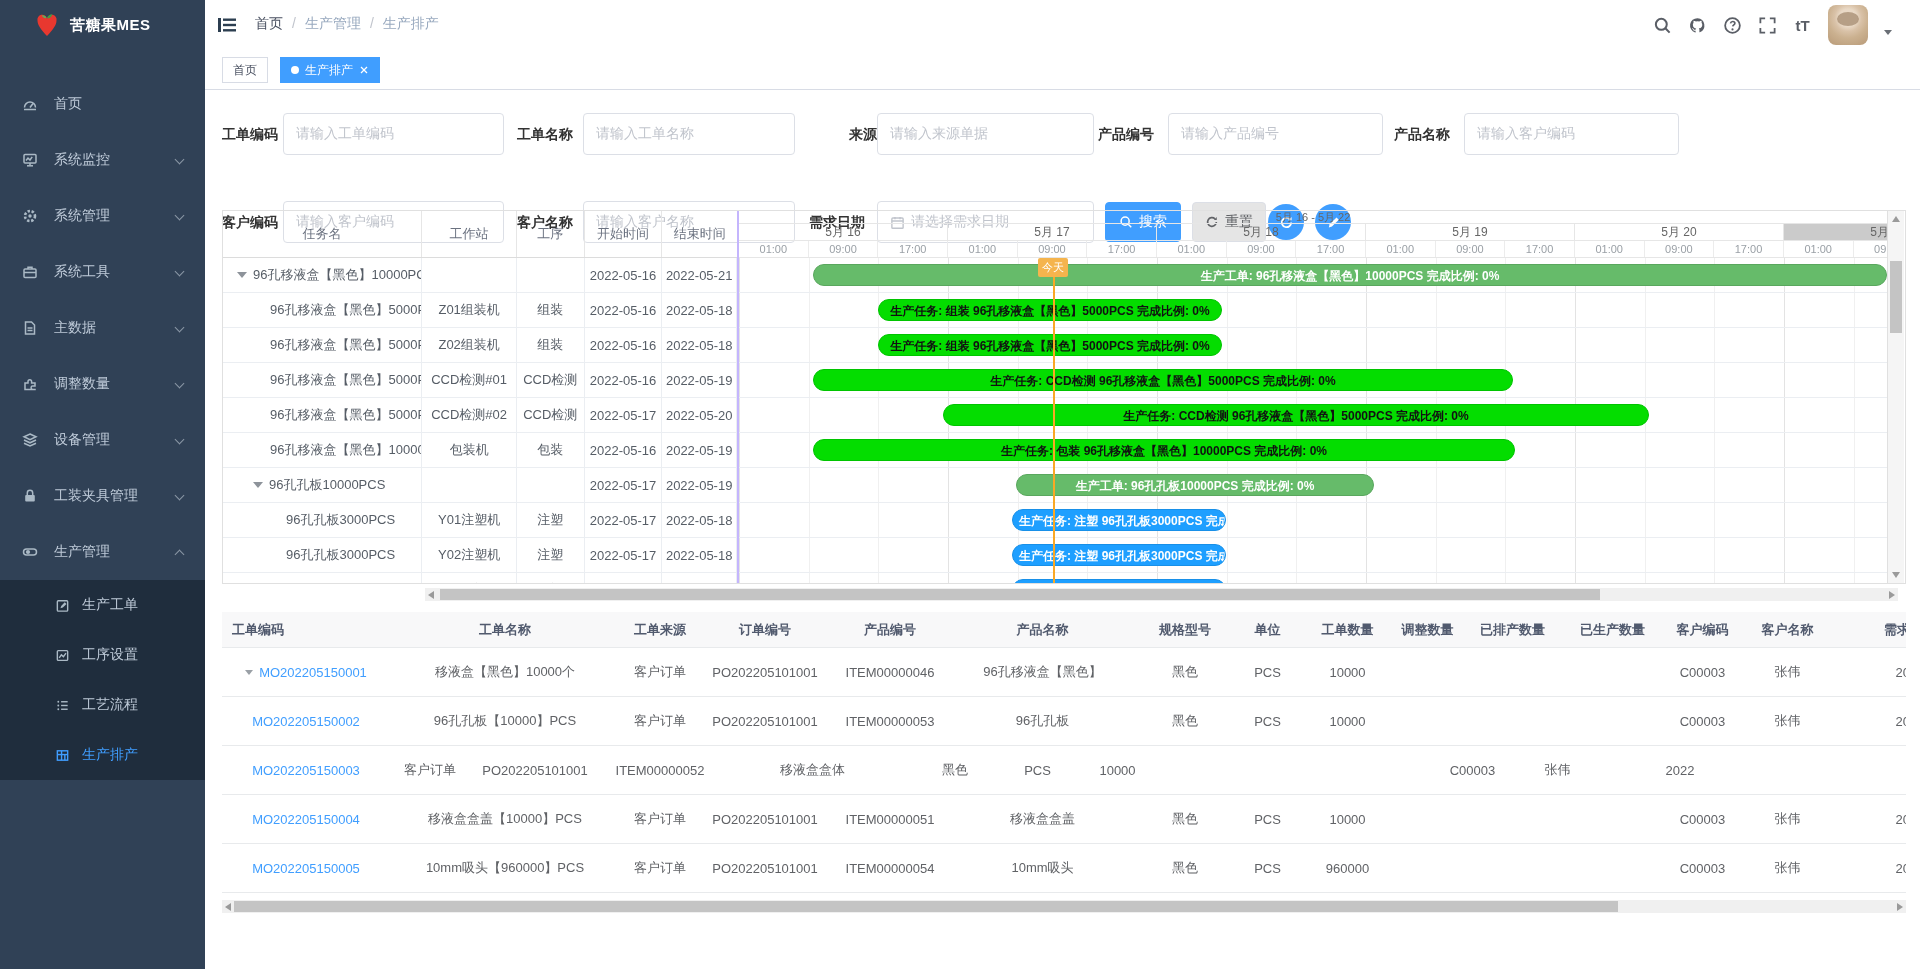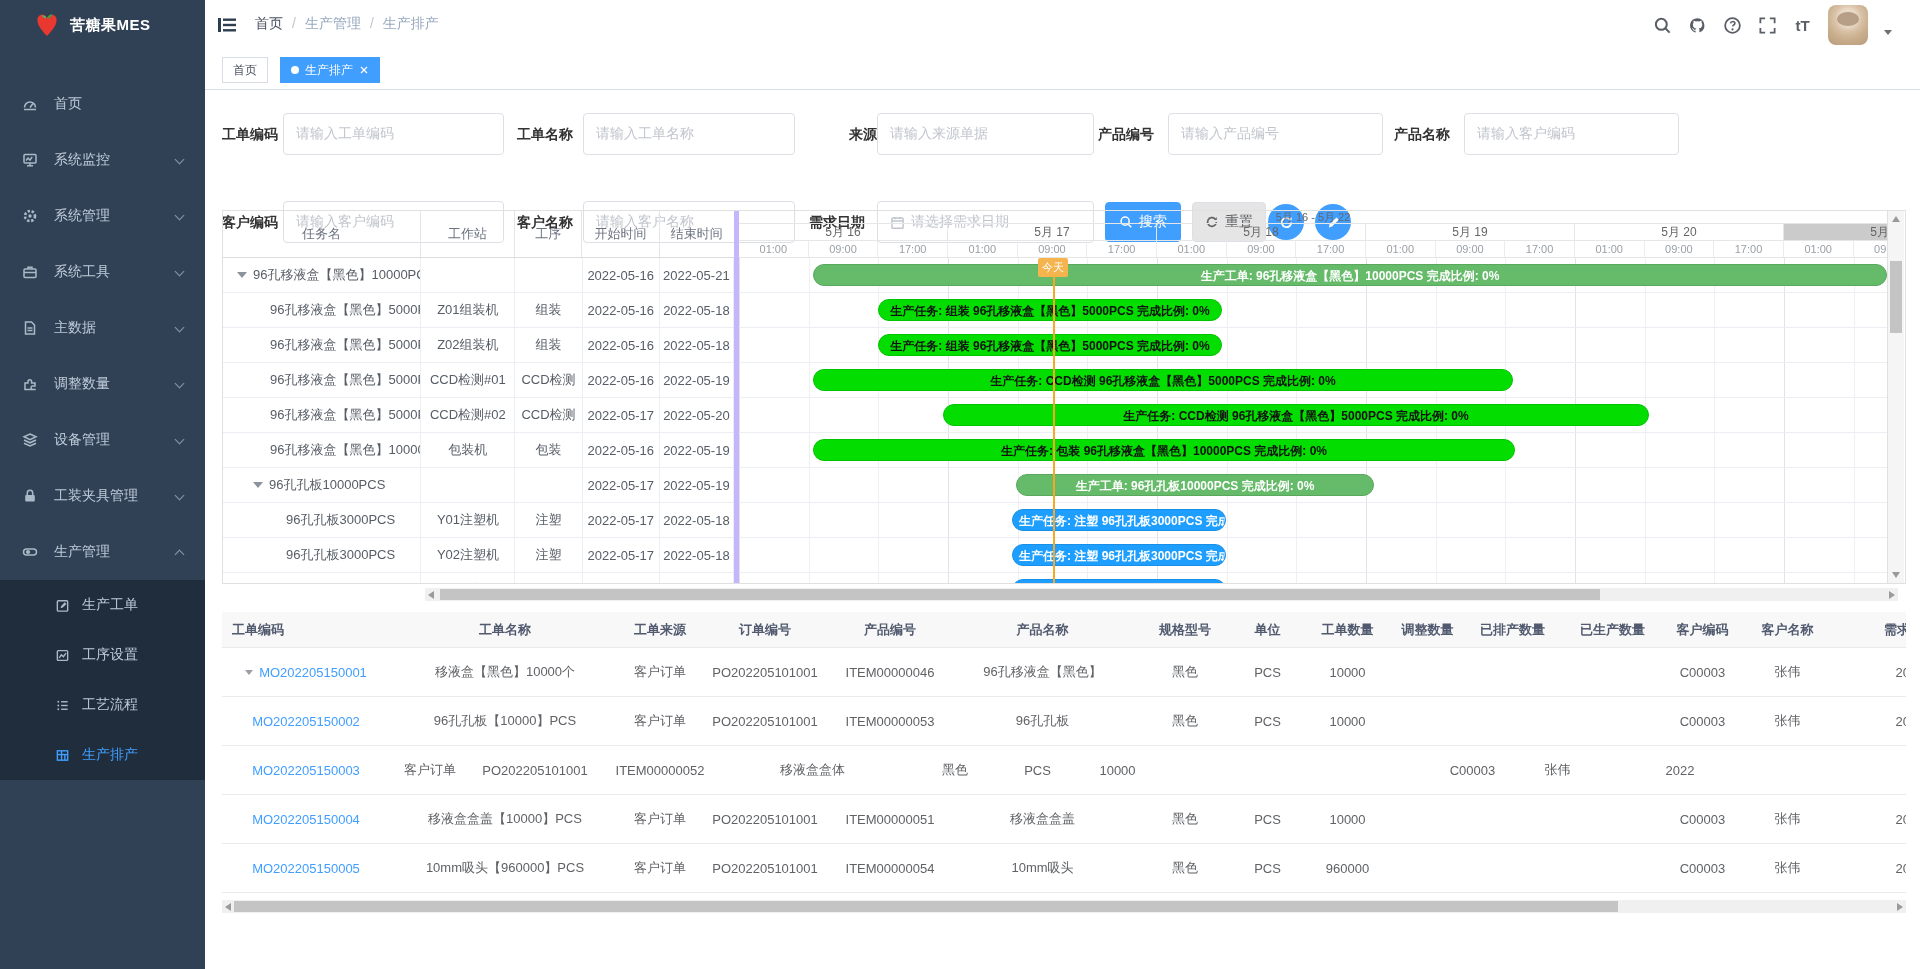--- a/index.html
+++ b/index.html
@@ -58,21 +58,21 @@
   .btn .b-ic { width:14px; height:14px; display:inline-flex; }
   #btn-search { left:900px; width:76px; background:#409eff; border:1px solid #409eff; color:#fff; }
   #btn-reset { left:987px; width:74px; background:#e5e5e5; border:1px solid #dcdfe6; color:#606266; }
   .btn-circle { position:absolute; top:204px; width:36px; height:36px; border-radius:50%; background:#409eff; color:#fff;
     display:inline-flex; align-items:center; justify-content:center; cursor:pointer; }
   .btn-circle svg { width:15px; height:15px; }
   #btn-refresh { left:1063px; } #btn-edit { left:1110px; }
 
   
   #gantt { position:absolute; left:17px; top:210px; width:1684px; height:374px; border:1px solid #e0e0e0; display:flex; overflow:hidden; }
-  #g-grid { width:516px; flex:0 0 516px; border-right:5px solid #c4b5fd;text-align:right; }
+  #g-grid { width:516px; flex:0 0 516px; border-right:2px solid #c4b5fd;text-align:right; }
   #g-grid-head { height:47px; display:flex; border-bottom:1px solid #dcdcdc; }
   .gh-cell { display:flex; align-items:center; justify-content:center; color:#6b7280; font-size:13px; border-right:1px solid #e6e6e6; }
   .gh-cell:last-child { border-right:none; }
   .g-row { height:35px; display:flex; border-bottom:1px solid #ebeef2; }
   .g-cell { display:flex; align-items:center; justify-content:center; font-size:13px; color:#565d66; border-right:1px solid #ebeef2;
     overflow:hidden; white-space:nowrap; }
   .g-cell.name { justify-content:flex-start; }
   .tree-caret { width:0; height:0; border-left:5px solid transparent; border-right:5px solid transparent; border-top:6px solid #8d939a; margin-right:6px; flex:0 0 auto; cursor:pointer; }
   #g-time { width:1148px; flex:0 0 1148px; position:relative; overflow:hidden; }
   #g-range { height:13px; border-bottom:1px solid #e6e6e6; text-align:center; font-size:11px; color:#666; line-height:13px; }

